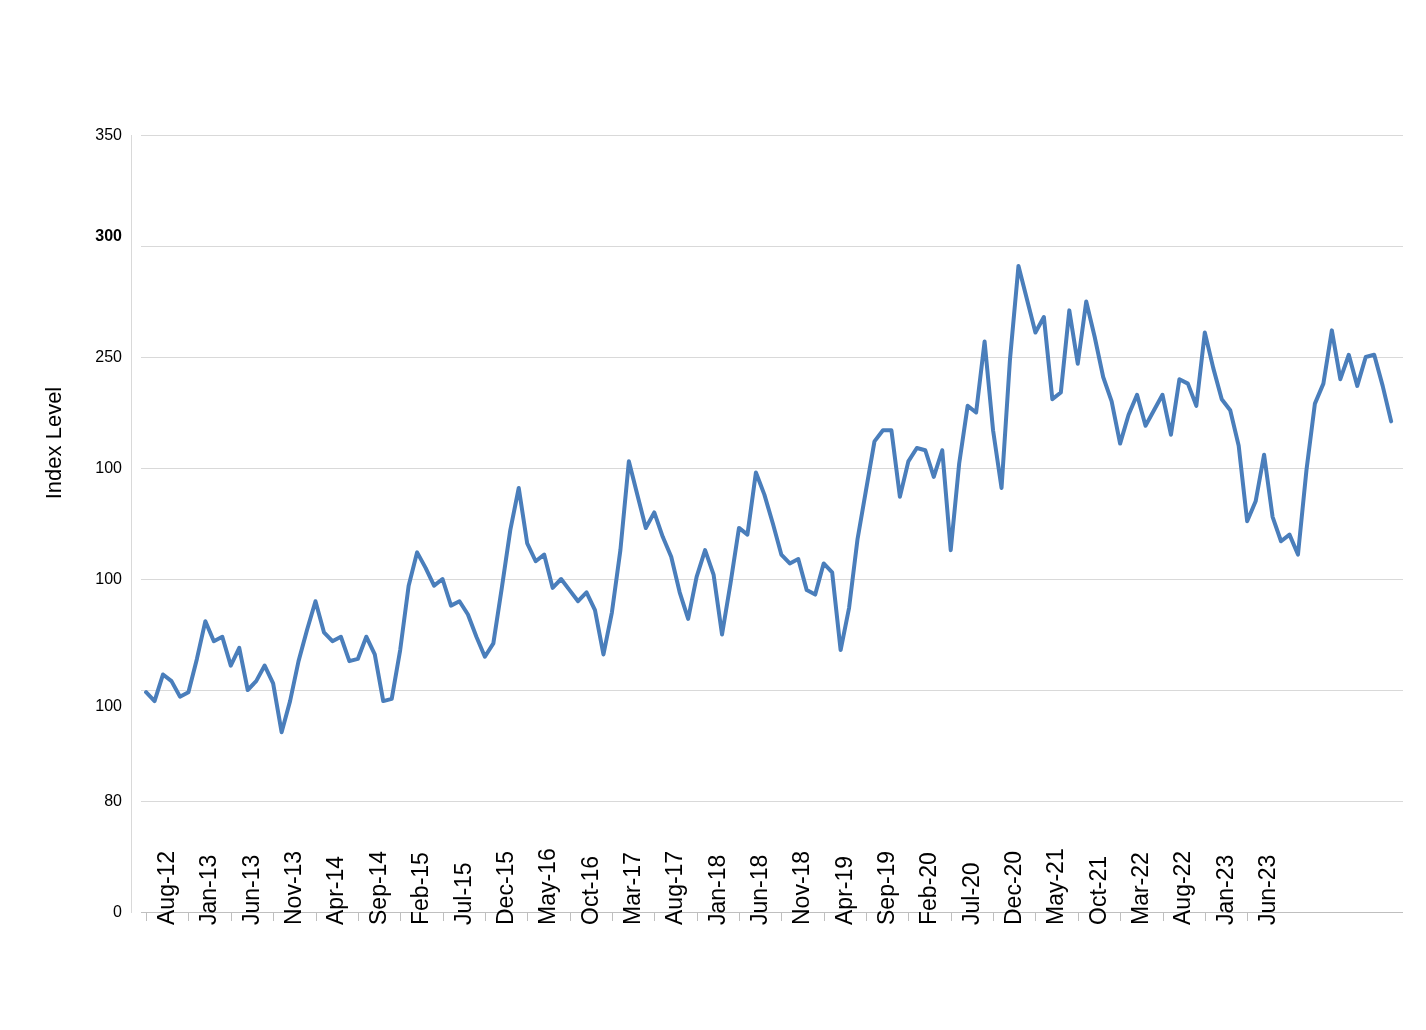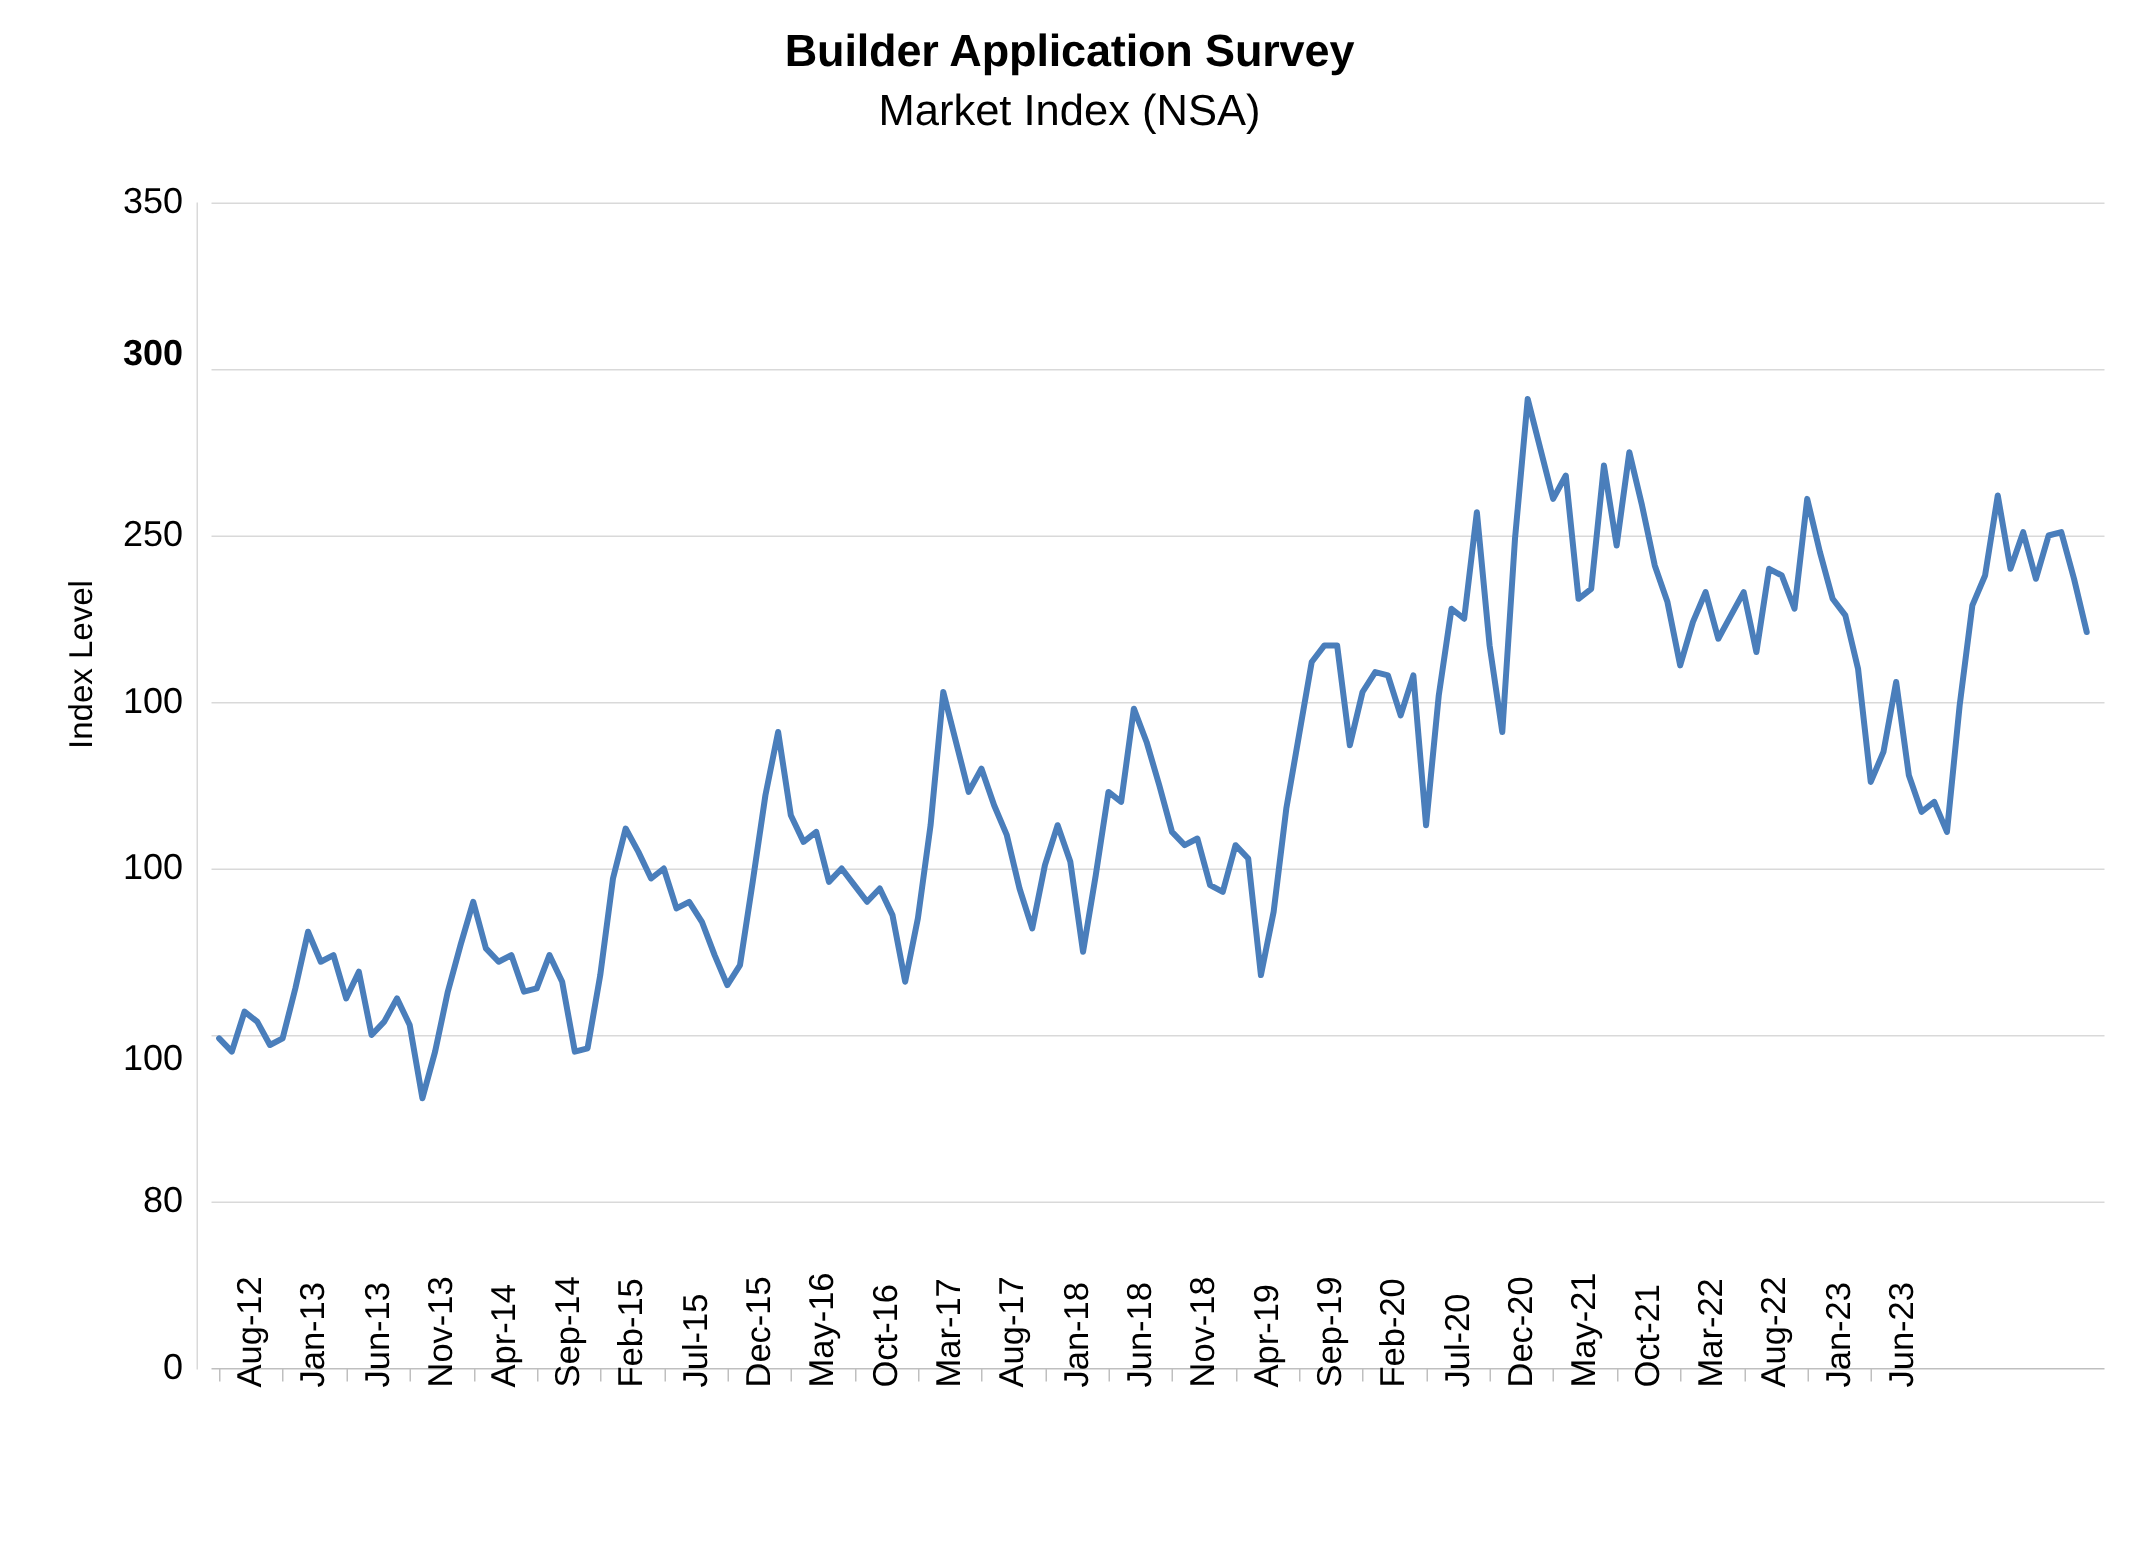--- a/index.html
+++ b/index.html
@@ -100,21 +100,21 @@
     inset: 0;
     overflow: visible;
   }
 
   
   .y-tick {
     position: absolute;
     right: 1304px;          
     width: 90px;
     text-align: right;
-    font-size: 24px;
+    font-size: 16px;
     line-height: 24px;
     color: #000;
   }
 
   
   .x-tick-mark {
     position: absolute;
     top: 912px;
     width: 1px;
     height: 9px;
@@ -129,24 +129,20 @@
     white-space: nowrap;
     transform: rotate(-90deg);
     transform-origin: left top;
   }
 </style>
 </head>
 <body>
 
 <div id="chart-root">
 
-  <div class="titles">
-    <div class="chart-title">Builder Application Survey</div>
-    <div class="chart-subtitle">Market Index (NSA)</div>
-  </div>
 
   <div class="y-axis-title">Index Level</div>
 
   <div class="y-axis-spine"></div>
 
   <div id="y-ticks">
       <div class="y-tick" style="top: 900px;">0</div>
       <div class="y-tick" style="top: 789px;">80</div>
       <div class="y-tick" style="top: 694px;">100</div>
       <div class="y-tick" style="top: 567px;">100</div>

